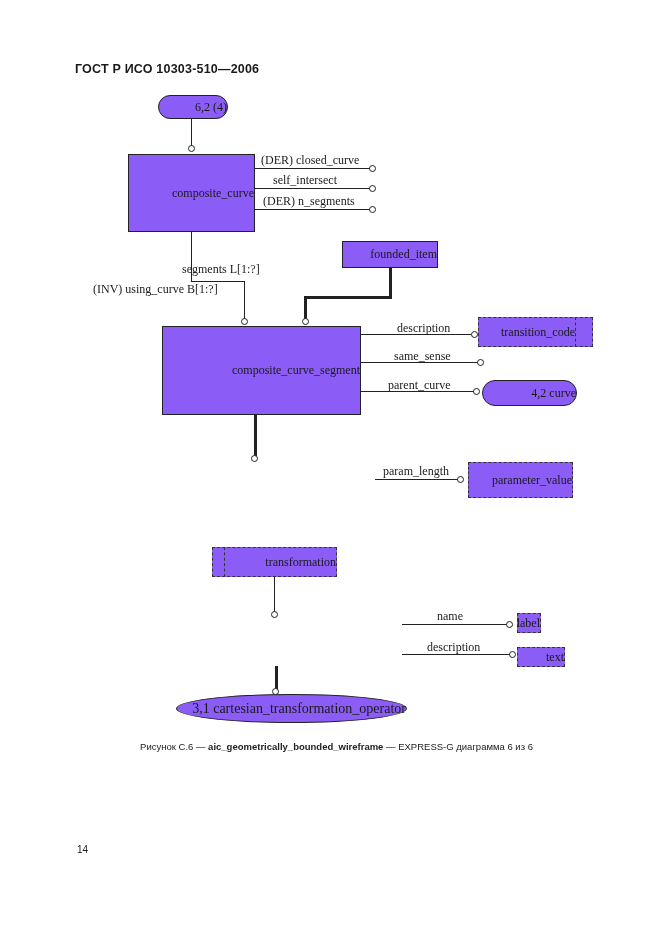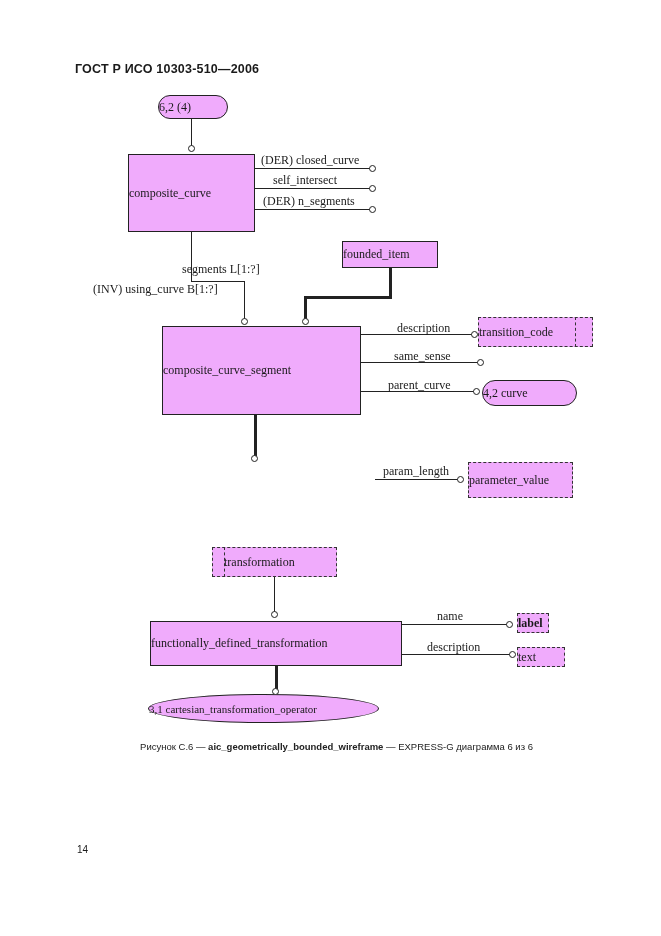--- a/index.html
+++ b/index.html
@@ -9,22 +9,22 @@
     font-family:"Liberation Serif", serif;
     padding-left:12px;
   }
   .hdr {
     position:absolute; left:75px; top:62px;
     font-family:"Liberation Sans", sans-serif; font-weight:bold;
     font-size:12.5px; letter-spacing:0.2px; white-space:nowrap;
   }
   .box {
     position:absolute; box-sizing:border-box;
-    border:1.4px solid #222; background:#f0abfc;
-    display:flex; align-items:center; justify-content:flex-start;
+    border:1.4px solid #222; background:#8b5cf6;
+    display:flex; align-items:center; justify-content:flex-end;
     font-size:12px; white-space:nowrap;
   }
   .dashed { border:1.3px dashed #333; }
   .stadium { border-radius:13px; }
   .oval { border-radius:50% / 50%; }
   .hline { position:absolute; height:1.4px; background:#222; }
   .vline { position:absolute; width:1.4px; background:#222; }
   .hline.thick { height:2.6px; }
   .vline.thick { width:2.6px; }
   .circle {
@@ -106,33 +106,30 @@
 
   <div class="box dashed" style="left:468px; top:462px; width:105px; height:36px;">
     <span>parameter_value</span>
   </div>
 
   <div class="box dashed" style="left:212px; top:547px; width:125px; height:30px; padding-left:11px;">
     <span class="divider" style="left:11px;"></span>
     <span>transformation</span>
   </div>
 
-  <div class="box" style="left:150px; top:621px; width:252px; height:45px;">
-    <span>functionally_defined_transformation</span>
-  </div>
 
-  <div class="box dashed" style="left:517px; top:613px; width:32px; height:20px;font-weight:bold;">
+  <div class="box dashed" style="left:517px; top:613px; width:24px; height:20px;">
     <span>label</span>
   </div>
 
   <div class="box dashed" style="left:517px; top:647px; width:48px; height:20px;">
     <span>text</span>
   </div>
 
-  <div class="box oval" style="left:148px; top:694px; width:231px; height:29px; font-size:11px;">
+  <div class="box oval" style="left:176px; top:694px; width:231px; height:29px; font-size:14px;">
     <span>3,1 cartesian_transformation_operator</span>
   </div>
 
   <div class="circle" style="left:188px; top:145px;"></div>
   <div class="circle" style="left:369px; top:165px;"></div>
   <div class="circle" style="left:369px; top:185px;"></div>
   <div class="circle" style="left:369px; top:206px;"></div>
   <div class="circle" style="left:241px; top:318px;"></div>
   <div class="circle" style="left:302px; top:318px;"></div>
   <div class="circle" style="left:471px; top:331px;"></div>

